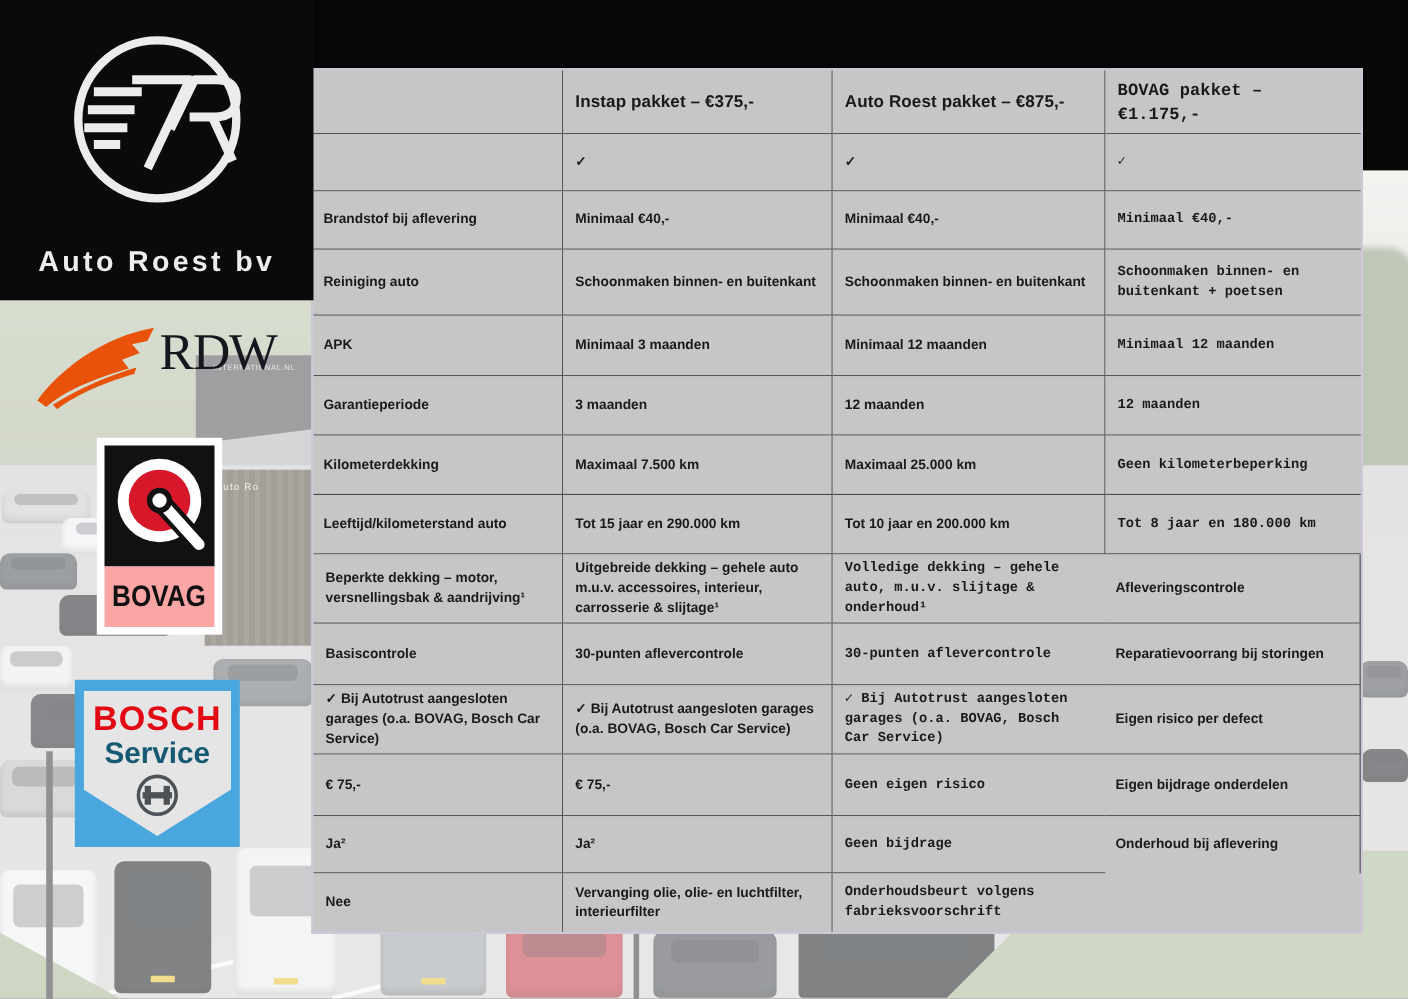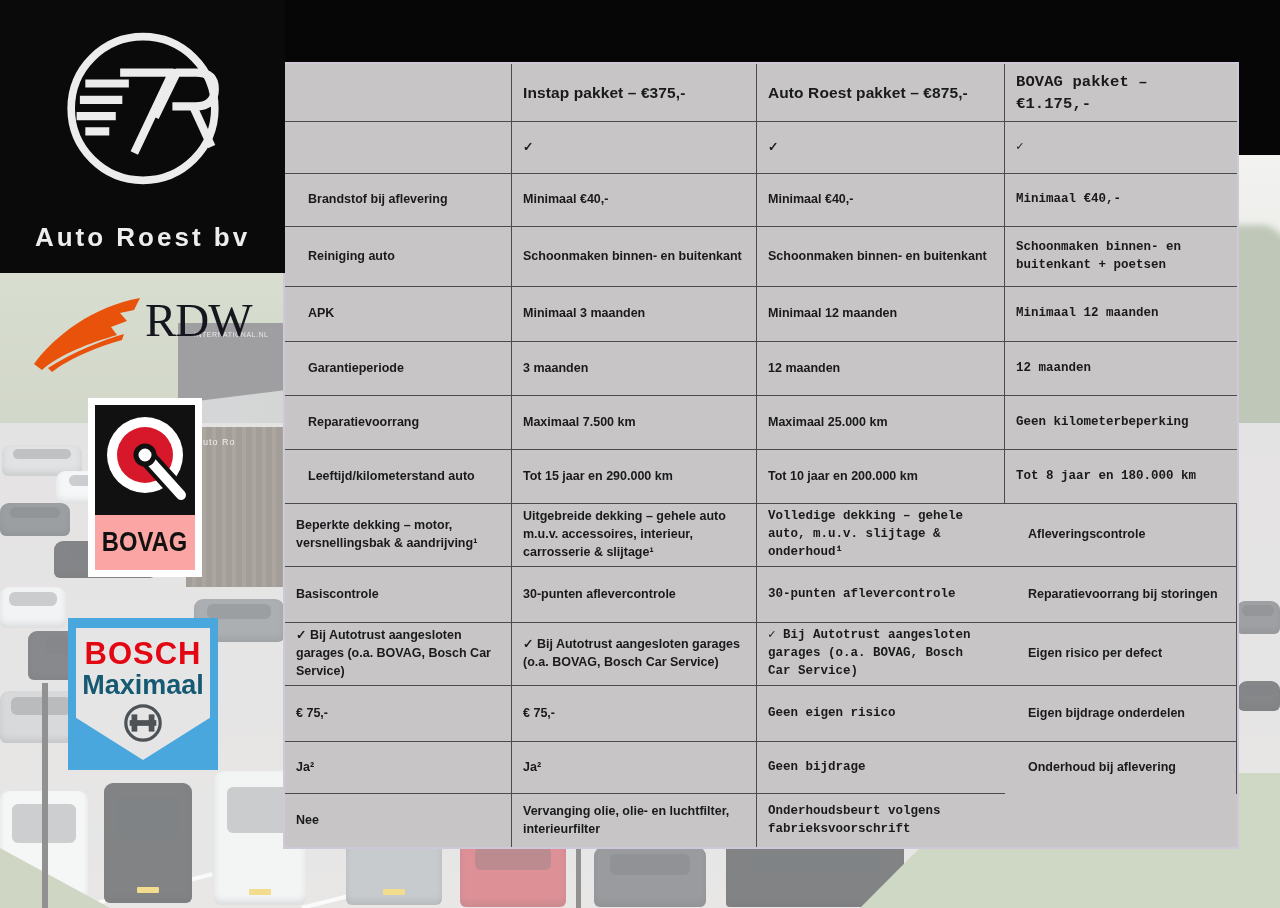--- a/index.html
+++ b/index.html
@@ -60,21 +60,21 @@
   .bosch-shield .l2{display:block;margin-top:-2px;color:#155a72;font-weight:bold;font-size:27px;}
   .bosch-shield svg{margin-top:1px;}
 
   
   .pkg-table{position:absolute;left:283px;top:62px;width:952px;z-index:4;
     display:grid;grid-template-columns:227px 245px 248px 232px;
     border:2px solid #cfc8d8;box-sizing:content-box;background:#c7c5c6;}
   .cell{background:#c7c5c6;border-right:1.5px solid #4b4a4f;border-bottom:1.5px solid #4b4a4f;
     display:flex;align-items:center;box-sizing:border-box;
     padding:6px 12px 6px 11px;color:#1a1a1c;font-weight:bold;font-size:12.5px;line-height:1.42;}
-  .cell.lab{padding-left:23px;padding-right:4px;}
+  .cell.lab{padding-left:9px;padding-right:4px;}
   .cell.head{font-size:15.5px;letter-spacing:.1px;}
   .cell.col-last{border-right:none;font-family:Liberation Mono, monospace;}
   .cell.row-last{border-bottom:none;}
 </style>
 </head>
 <body>
 
 <div class="photo">
   <div class="sky"></div>
   <div class="field"></div>
@@ -162,21 +162,21 @@
     </svg>
   </div>
   <div class="bovag-yellow">
     <span>BOVAG</span>
   </div>
 </div>
 
 <div class="bosch">
   <div class="bosch-shield">
     <span class="l1">BOSCH</span>
-    <span class="l2">Maximaal</span>
+    <span class="l2">Service</span>
     <svg width="42" height="42" viewBox="0 0 44 44">
       <circle cx="22" cy="22" r="18" fill="none" stroke="#4d5257" stroke-width="3.4"></circle>
       <rect x="8" y="19" width="28" height="6" fill="#4d5257"></rect>
       <rect x="10" y="13" width="6" height="18" fill="#4d5257"></rect>
       <rect x="28" y="13" width="6" height="18" fill="#4d5257"></rect>
     </svg>
   </div>
 </div>
 
 <div class="pkg-table" id="pkg-table" style="grid-template-rows: 58px 52px 53px 60px 55px 54px 54px 54px 63px 56px 63px 56px 52px 53px;">
@@ -197,21 +197,21 @@
     <div class="cell">Schoonmaken binnen- en buitenkant</div>
     <div class="cell col-last">Schoonmaken binnen- en buitenkant + poetsen</div>
     <div class="cell lab">APK</div>
     <div class="cell">Minimaal 3 maanden</div>
     <div class="cell">Minimaal 12 maanden</div>
     <div class="cell col-last">Minimaal 12 maanden</div>
     <div class="cell lab">Garantieperiode</div>
     <div class="cell">3 maanden</div>
     <div class="cell">12 maanden</div>
     <div class="cell col-last">12 maanden</div>
-    <div class="cell lab">Reparatievoorrang</div>
+    <div class="cell lab">Kilometerdekking</div>
     <div class="cell">Maximaal 7.500 km</div>
     <div class="cell">Maximaal 25.000 km</div>
     <div class="cell col-last">Geen kilometerbeperking</div>
     <div class="cell lab">Leeftijd/kilometerstand auto</div>
     <div class="cell">Tot 15 jaar en 290.000 km</div>
     <div class="cell">Tot 10 jaar en 200.000 km</div>
     <div class="cell col-last">Tot 8 jaar en 180.000 km</div>
     <div class="cell">Beperkte dekking – motor, versnellingsbak &amp; aandrijving¹</div>
     <div class="cell">Uitgebreide dekking – gehele auto m.u.v. accessoires, interieur, carrosserie &amp; slijtage¹</div>
     <div class="cell col-last">Volledige dekking – gehele auto, m.u.v. slijtage &amp; onderhoud¹</div>

